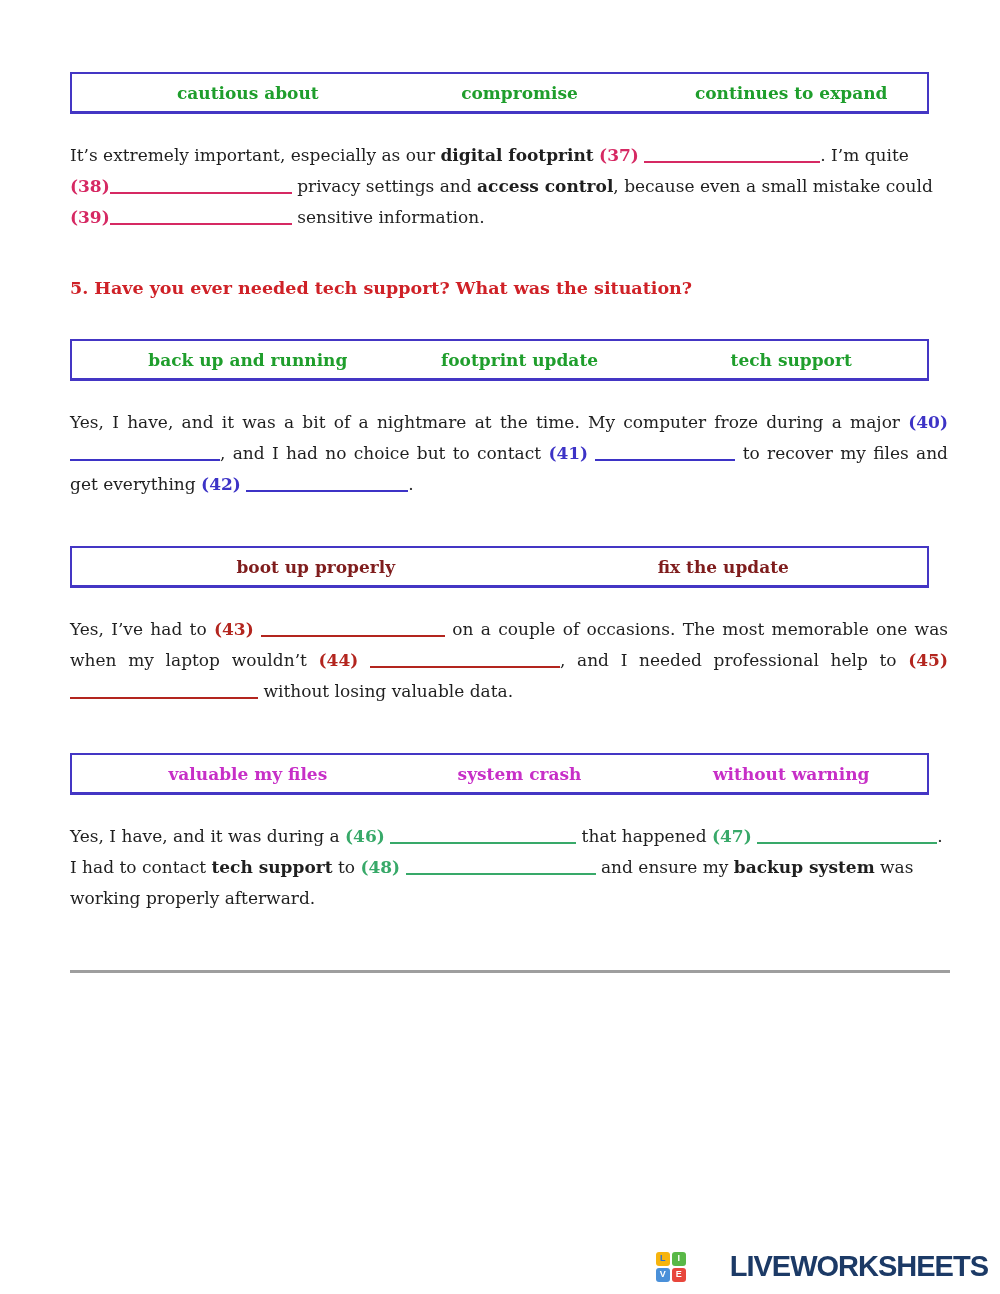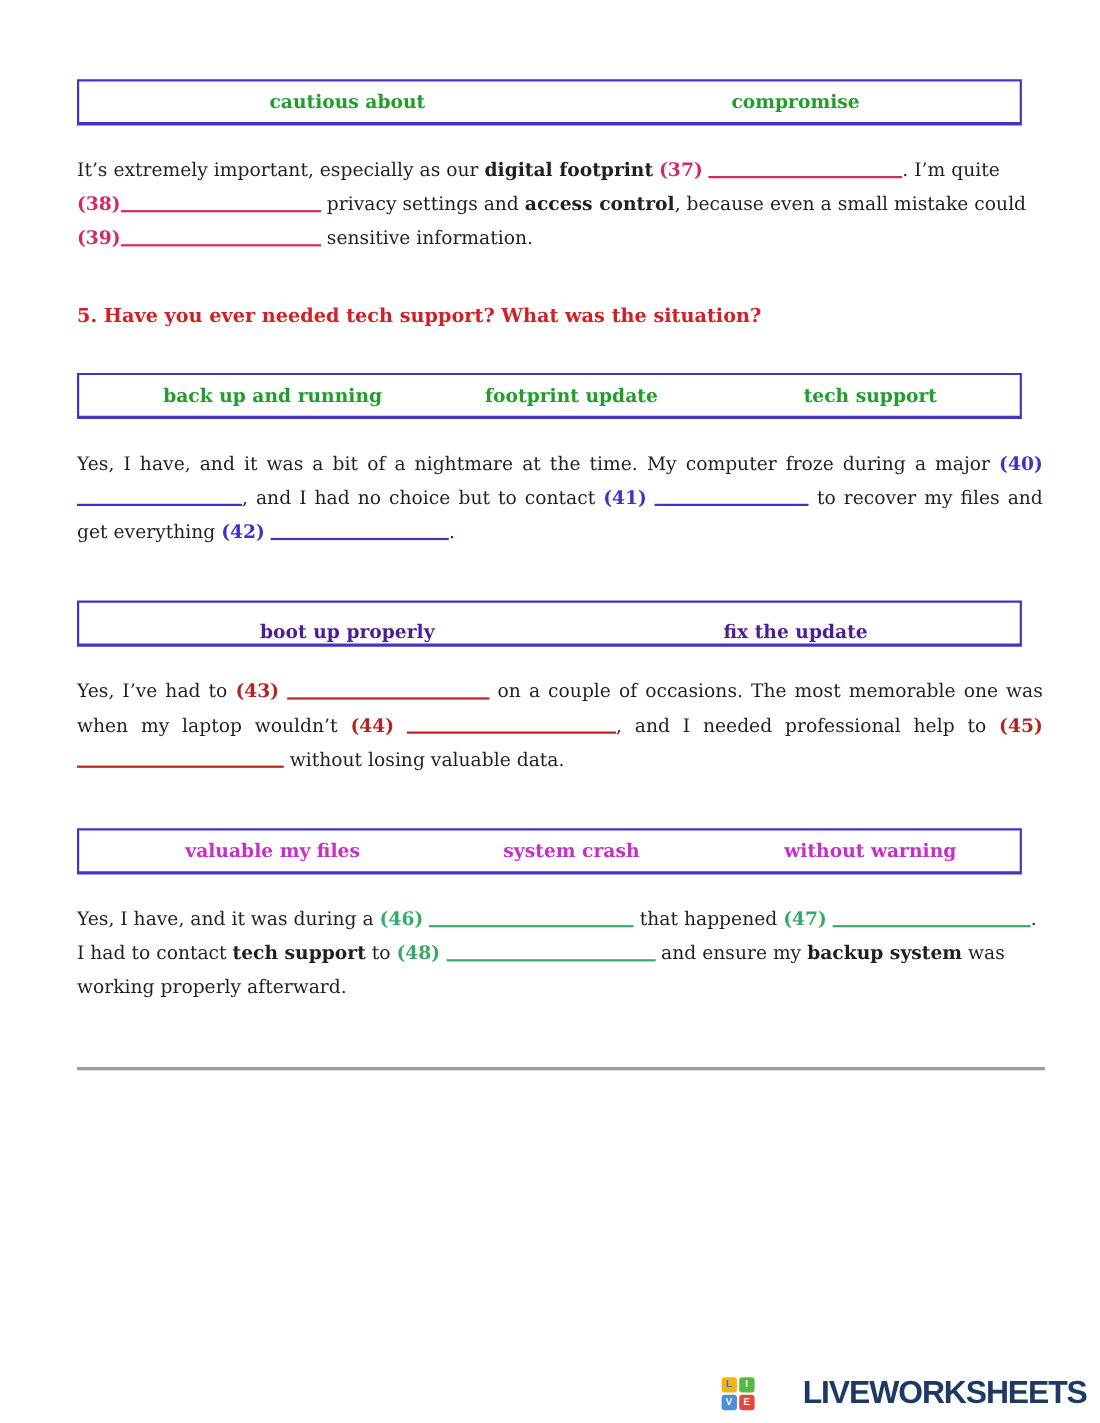--- a/index.html
+++ b/index.html
@@ -56,35 +56,36 @@
   }
 </style>
 </head>
 <body style="--pink: #d62963; --blue: #3d33c6; --red: #b3251e; --green: #38a969; --wordGreen: #1f9e2c; --wordBlue: #1e6fae; --wordMagenta: #c72fc7; --heading: #cf2127; --boxBorder: #4436c4; --text: #1f1f1f; --divider: #9e9e9e; --logoText: #1c3a66;">
 
 <div class="content">
 
   <div class="wordbank" style="color: rgb(31, 158, 44);">
     <span class="word">cautious about</span>
     <span class="word">compromise</span>
+    <span class="word">continues to expand</span>
   </div>
 
   <p class="para">It’s extremely important, especially as our <b>digital footprint</b> <span class="num" style="color: rgb(214, 41, 99);">(37)</span> <span class="blank" style="width: 176px; border-bottom-color: rgb(214, 41, 99);"></span>. I’m quite <span class="num" style="color: rgb(214, 41, 99);">(38)</span><span class="blank" style="width: 182px; border-bottom-color: rgb(214, 41, 99);"></span> privacy settings and <b>access control</b>, because even a small mistake could <span class="num" style="color: rgb(214, 41, 99);">(39)</span><span class="blank" style="width: 182px; border-bottom-color: rgb(214, 41, 99);"></span> sensitive information.</p>
 
   <h2 class="question">5. Have you ever needed tech support? What was the situation?</h2>
 
   <div class="wordbank" style="color: rgb(31, 158, 44);">
     <span class="word">back up and running</span>
     <span class="word">footprint update</span>
     <span class="word">tech support</span>
   </div>
 
   <p class="para justify">Yes, I have, and it was a bit of a nightmare at the time. My computer froze during a major <span class="num" style="color: rgb(61, 51, 198);">(40)</span><span class="blank" style="width: 150px; border-bottom-color: rgb(61, 51, 198);"></span>, and I had no choice but to contact <span class="num" style="color: rgb(61, 51, 198);">(41)</span> <span class="blank" style="width: 140px; border-bottom-color: rgb(61, 51, 198);"></span> to recover my files and get everything <span class="num" style="color: rgb(61, 51, 198);">(42)</span> <span class="blank" style="width: 162px; border-bottom-color: rgb(61, 51, 198);"></span>.</p>
 
-  <div class="wordbank gap-box" style="color: #4c1d95; align-items: flex-end;">
+  <div class="wordbank gap-box" style="color: #7f1d1d;">
     <span class="word">boot up properly</span>
     <span class="word">fix the update</span>
   </div>
 
   <p class="para justify gap-para">Yes, I’ve had to <span class="num" style="color: rgb(179, 37, 30);">(43)</span> <span class="blank" style="width: 184px; border-bottom-color: rgb(179, 37, 30);"></span> on a couple of occasions. The most memorable one was when my laptop wouldn’t <span class="num" style="color: rgb(179, 37, 30);">(44)</span> <span class="blank" style="width: 190px; border-bottom-color: rgb(179, 37, 30);"></span>, and I needed professional help to <span class="num" style="color: rgb(179, 37, 30);">(45)</span> <span class="blank" style="width: 188px; border-bottom-color: rgb(179, 37, 30);"></span> without losing valuable data.</p>
 
   <div class="wordbank gap-box" style="color: rgb(199, 47, 199);">
     <span class="word">valuable my files</span>
     <span class="word">system crash</span>
     <span class="word">without warning</span>

